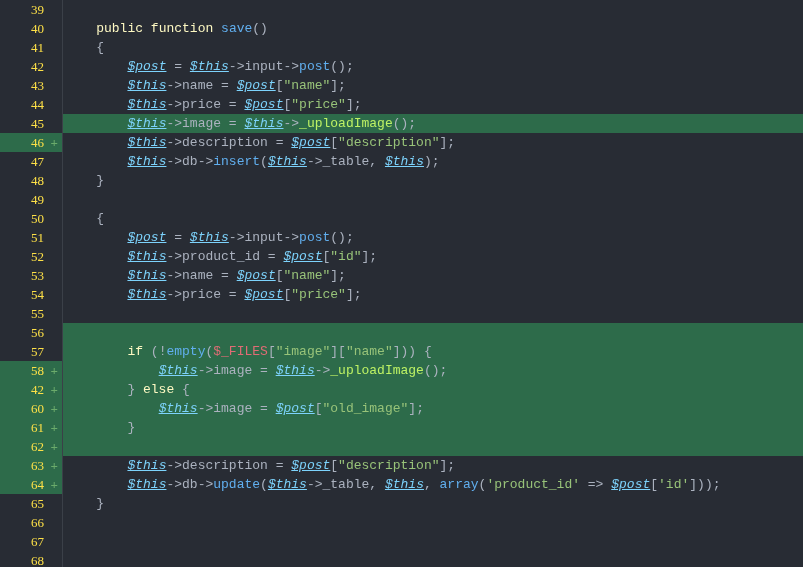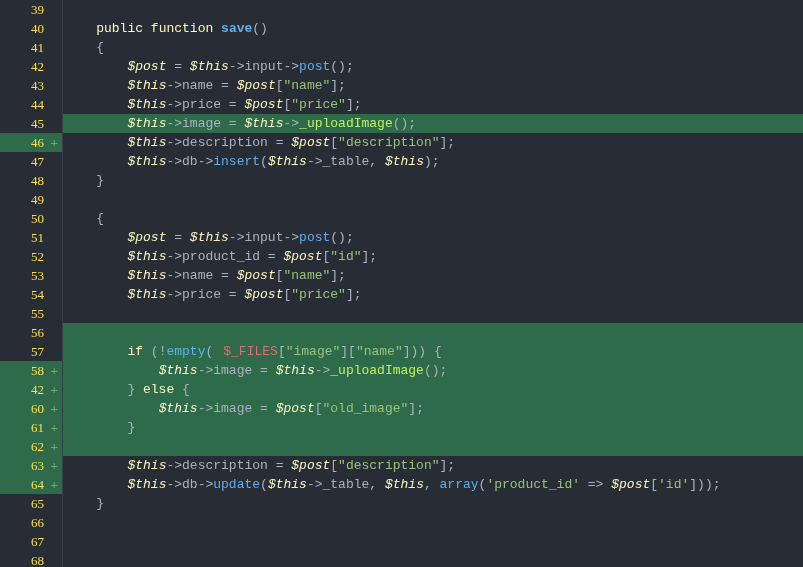--- a/index.html
+++ b/index.html
@@ -50,32 +50,32 @@
   }
   .line {
     height: 19px;
     white-space: pre;
     padding-left: 2px;
   }
   .line.highlight-bg {
     background: #2d6b4a;
   }
   .tok-kw { color: #fef9c3; }
-  .tok-fn { color: #61afef; font-weight: bold; }
-  .tok-var { color: #fef9c3; font-style: italic; }
+  .tok-fn { color: #61afef; }
+  .tok-var { color: #7dd3fc; font-style: italic; text-decoration: underline; }
   .tok-prop { color: #abb2bf; }
   .tok-op { color: #abb2bf; }
   .tok-arrow { color: #abb2bf; }
   .tok-str { color: #98c379; }
   .tok-punc { color: #abb2bf; }
   .tok-paren { color: #abb2bf; }
   .tok-method { color: #61afef; }
   .tok-priv { color: #bef264; }
   .tok-white { color: #abb2bf; }
-  .tok-global { color: #e06c75; margin-left: 10px; }
+  .tok-global { color: #e06c75; }
 </style>
 </head>
 <body>
 
 <div class="editor">
   <div class="gutter" id="gutter">
       <div class="gutter-line">39</div>
       <div class="gutter-line">40</div>
       <div class="gutter-line">41</div>
       <div class="gutter-line">42</div>

